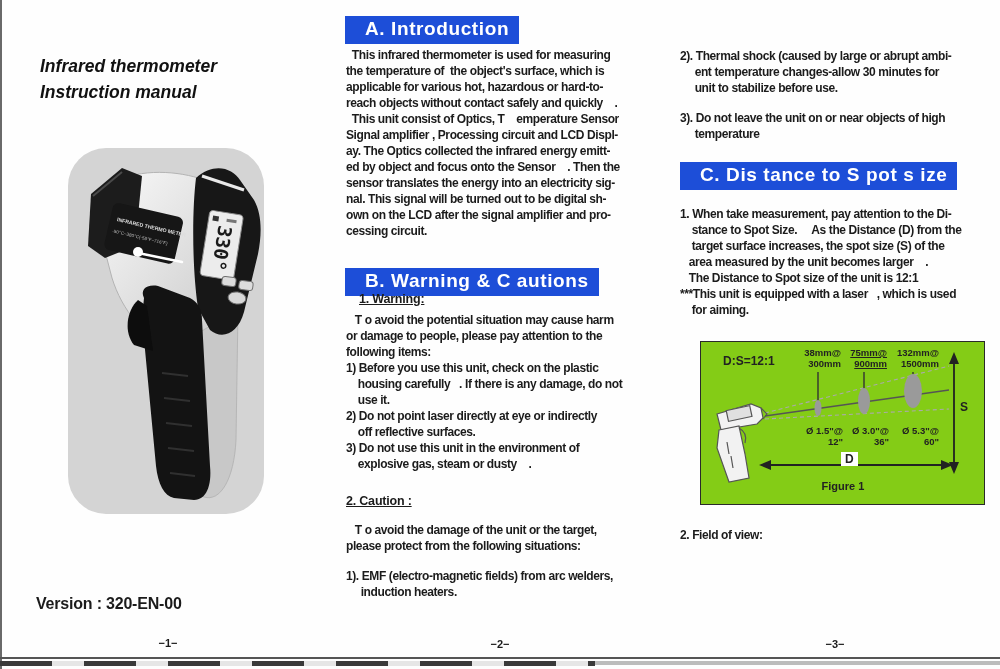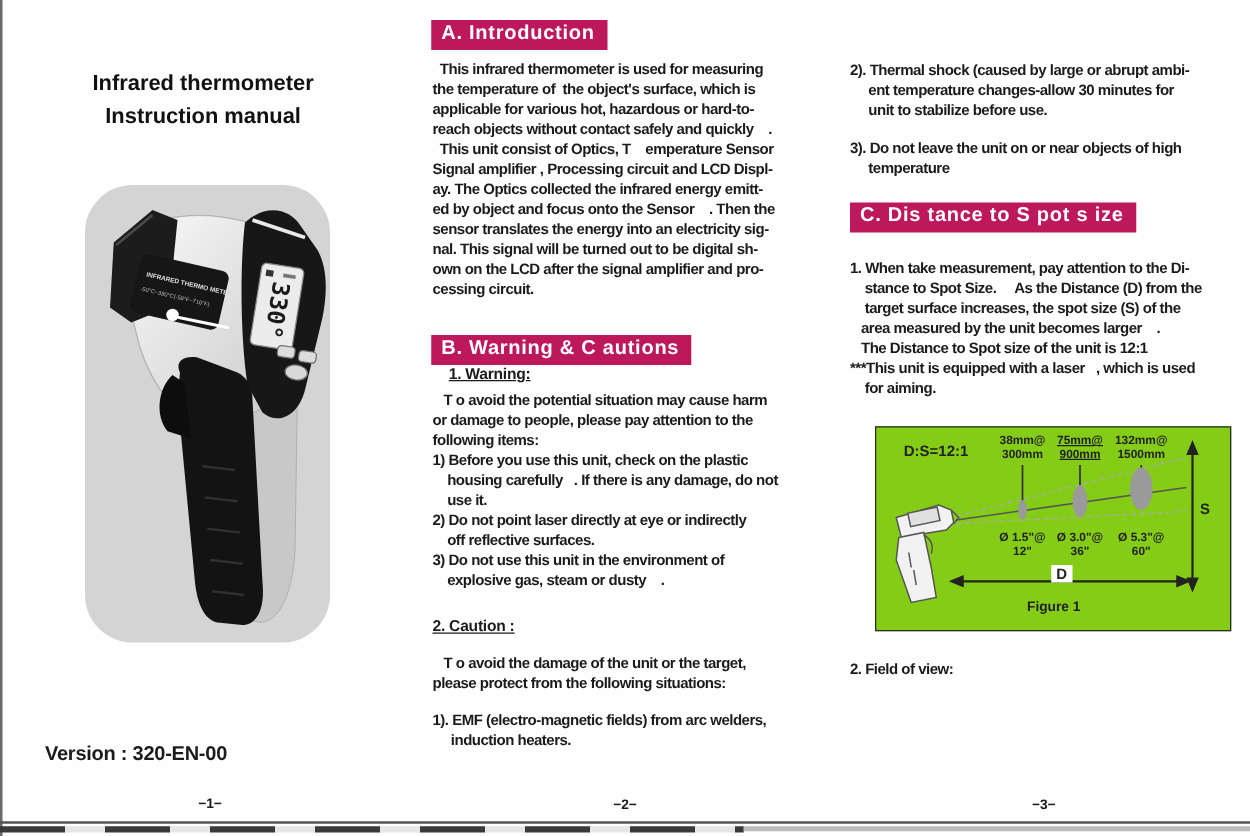--- a/index.html
+++ b/index.html
@@ -7,46 +7,46 @@
     position:relative; width:1000px; height:669px; margin:0 auto;
     background:#fefefe; overflow:hidden;
     font-family:"Liberation Sans", sans-serif; color:#1b1b1b;
   }
   .txt {
     position:absolute; white-space:pre;
     font-size:12px; font-weight:700; letter-spacing:-0.4px;
     line-height:16px; color:#1b1b1b;
   }
   .bar {
-    position:absolute; background:#be185d; color:#ffffff;
-    font-size:16px; font-weight:700; letter-spacing:0.6px;
-    padding:2px 10px 4px 8px; white-space:pre;
+    position:absolute; background:#1d4ed8; color:#ffffff;
+    font-size:19px; font-weight:700; letter-spacing:0.6px;
+    padding:2px 10px 4px 20px; white-space:pre;
   }
   .subhead {
     position:absolute; font-size:12.5px; font-weight:700;
     letter-spacing:-0.2px; text-decoration:underline; white-space:pre;
   }
   .title {
     position:absolute; left:40px; top:53px; width:245px;
-    text-align:center; font-size:17.5px; font-weight:700;
-    line-height:26px; white-space:pre-line; color:#111;
+    font-size:17.5px; font-weight:700;
+    line-height:26px; white-space:pre-line; color:#111;font-style:italic;
   }
   .version { position:absolute; left:36px; top:595px; font-size:16px; font-weight:700; letter-spacing:-0.2px; }
   .pagenum { position:absolute; width:60px; text-align:center; font-size:11px; font-weight:700; }
   .photo {
     position:absolute; left:68px; top:148px; width:196px; height:366px;
     background:#d4d4d4; border-radius:38px; overflow:hidden;
   }
   .figure {
     position:absolute; left:700px; top:341px; width:285px; height:164px;
     background:#84cc16; border:1.5px solid #2a2a2a; box-sizing:border-box;
   }
   .figlabel {
     position:absolute; font-size:9.5px; font-weight:700; line-height:10.5px;
-    text-align:center; white-space:pre-line; color:#222;
+    text-align:right; white-space:pre-line; color:#222;
   }
   .figratio { position:absolute; font-size:12px; font-weight:700; color:#222; }
   .figaxis  { position:absolute; font-size:12px; font-weight:700; color:#222; }
   .figcaption { position:absolute; font-size:11px; font-weight:700; text-align:center; color:#222; }
   .edge-left { position:absolute; left:0; top:0; width:2px; height:669px; background:#6a6a6a; }
   .edge-bottom-line { position:absolute; left:0; top:657px; width:1000px; height:2px; background:#555; }
   .edge-bottom-dashes {
     position:absolute; left:0; top:661px; width:595px; height:5px;
     background:repeating-linear-gradient(90deg,#3a3a3a 0 52px,#e6e6e6 52px 84px);
   }

